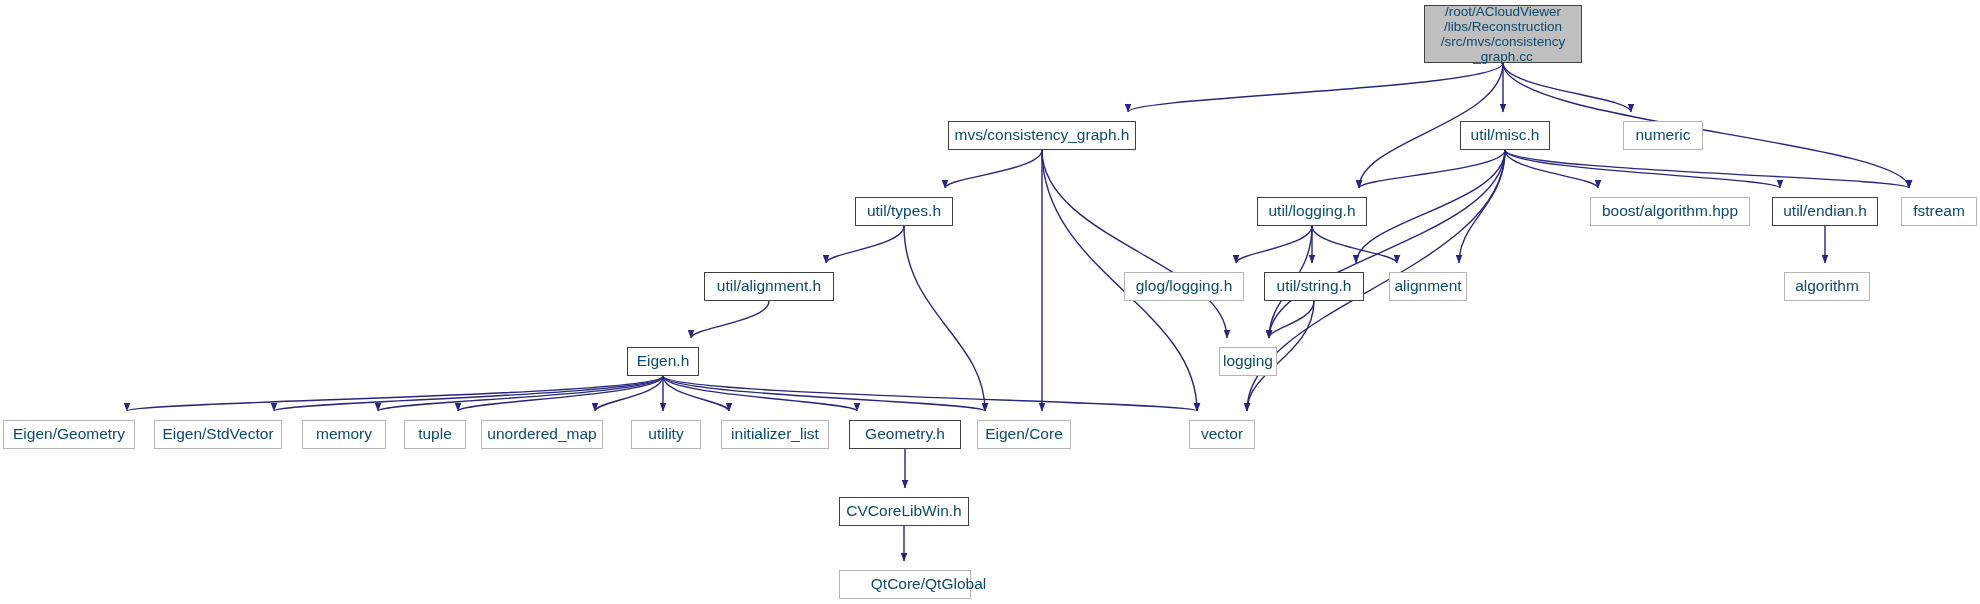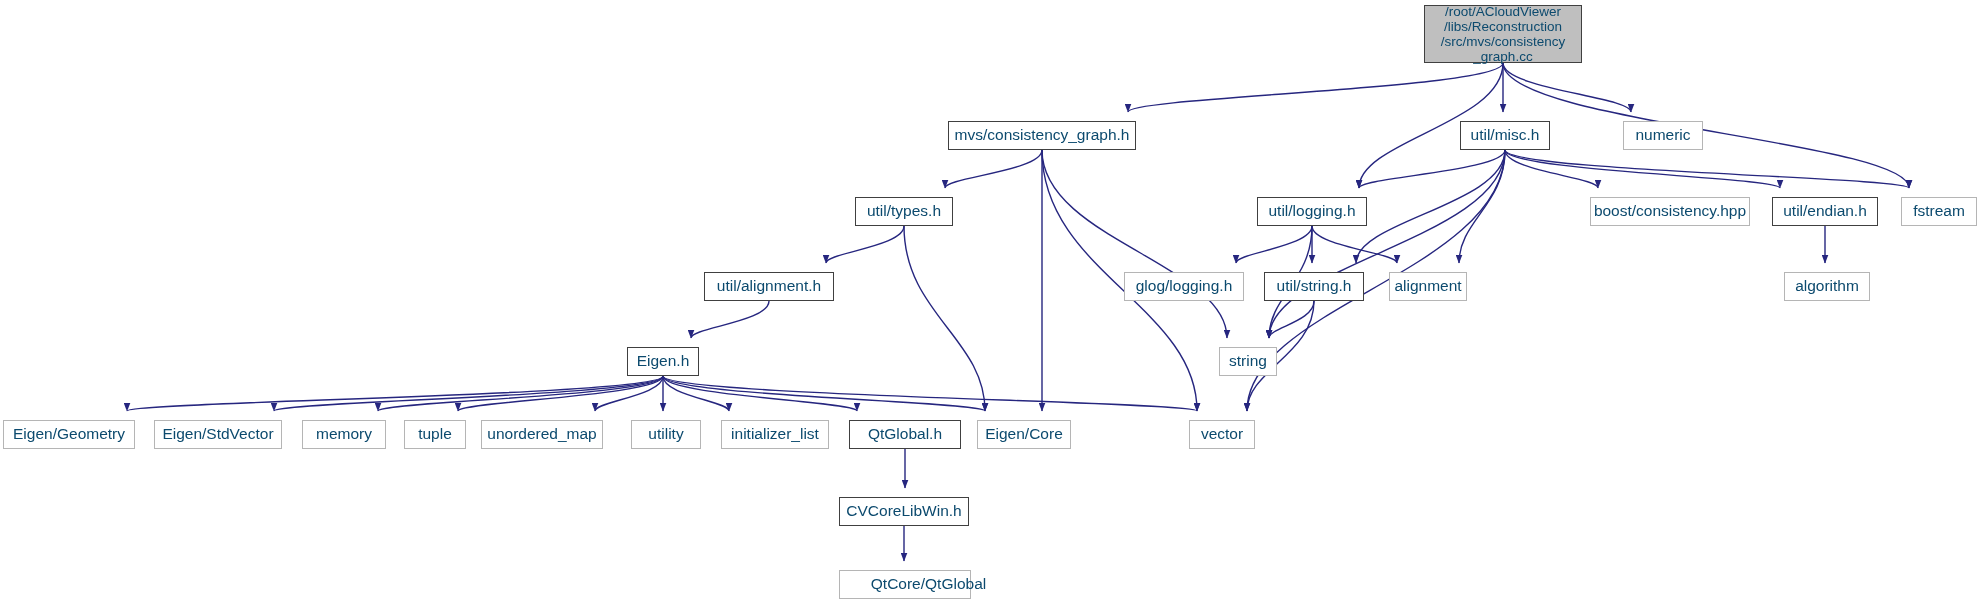--- a/index.html
+++ b/index.html
@@ -81,21 +81,21 @@
       <div class="node ext" style="left: 1623px; top: 121px; width: 80px; height: 29px;">
         <span>numeric</span>
       </div>
       <div class="node int" style="left: 855px; top: 197px; width: 98px; height: 29px;">
         <span>util/types.h</span>
       </div>
       <div class="node int" style="left: 1257px; top: 197px; width: 110px; height: 29px;">
         <span>util/logging.h</span>
       </div>
       <div class="node ext" style="left: 1590px; top: 197px; width: 160px; height: 29px;">
-        <span>boost/consistency.hpp</span>
+        <span>boost/algorithm.hpp</span>
       </div>
       <div class="node int" style="left: 1772px; top: 197px; width: 106px; height: 29px;">
         <span>util/endian.h</span>
       </div>
       <div class="node ext" style="left: 1901px; top: 197px; width: 76px; height: 29px;">
         <span>fstream</span>
       </div>
       <div class="node int" style="left: 704px; top: 272px; width: 130px; height: 29px;">
         <span>util/alignment.h</span>
       </div>
@@ -108,21 +108,21 @@
       <div class="node ext" style="left: 1389px; top: 272px; width: 78px; height: 29px;">
         <span>alignment</span>
       </div>
       <div class="node ext" style="left: 1784px; top: 272px; width: 86px; height: 29px;">
         <span>algorithm</span>
       </div>
       <div class="node int" style="left: 627px; top: 347px; width: 72px; height: 29px;">
         <span>Eigen.h</span>
       </div>
       <div class="node ext" style="left: 1219px; top: 347px; width: 58px; height: 29px;">
-        <span>string</span>
+        <span>logging</span>
       </div>
       <div class="node ext" style="left: 3px; top: 420px; width: 132px; height: 29px;">
         <span>Eigen/Geometry</span>
       </div>
       <div class="node ext" style="left: 154px; top: 420px; width: 128px; height: 29px;">
         <span>Eigen/StdVector</span>
       </div>
       <div class="node ext" style="left: 302px; top: 420px; width: 84px; height: 29px;">
         <span>memory</span>
       </div>
@@ -132,21 +132,21 @@
       <div class="node ext" style="left: 481px; top: 420px; width: 122px; height: 29px;">
         <span>unordered_map</span>
       </div>
       <div class="node ext" style="left: 631px; top: 420px; width: 70px; height: 29px;">
         <span>utility</span>
       </div>
       <div class="node ext" style="left: 721px; top: 420px; width: 108px; height: 29px;">
         <span>initializer_list</span>
       </div>
       <div class="node int" style="left: 849px; top: 420px; width: 112px; height: 29px;">
-        <span>QtGlobal.h</span>
+        <span>Geometry.h</span>
       </div>
       <div class="node ext" style="left: 977px; top: 420px; width: 94px; height: 29px;">
         <span>Eigen/Core</span>
       </div>
       <div class="node ext" style="left: 1189px; top: 420px; width: 66px; height: 29px;">
         <span>vector</span>
       </div>
       <div class="node int" style="left: 839px; top: 497px; width: 130px; height: 29px;">
         <span>CVCoreLibWin.h</span>
       </div>

